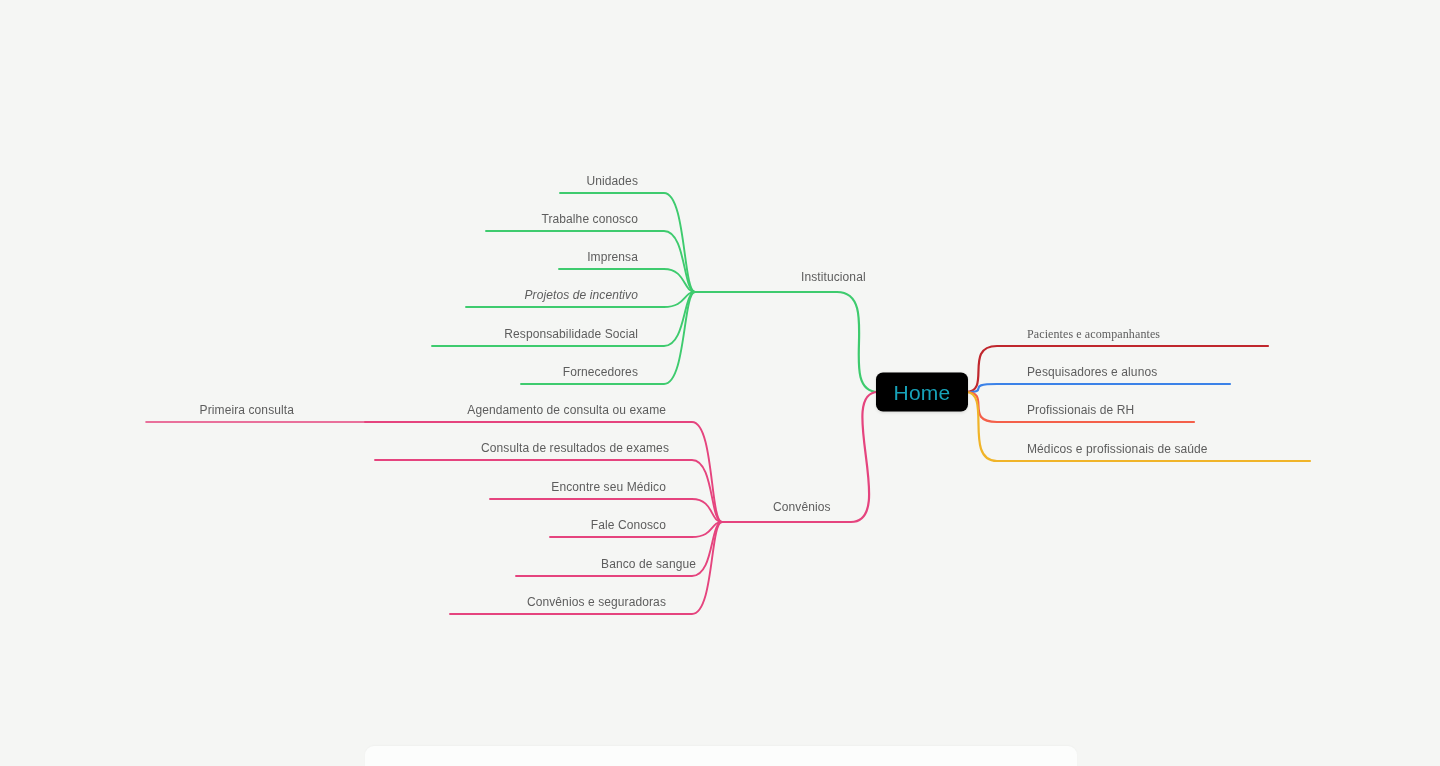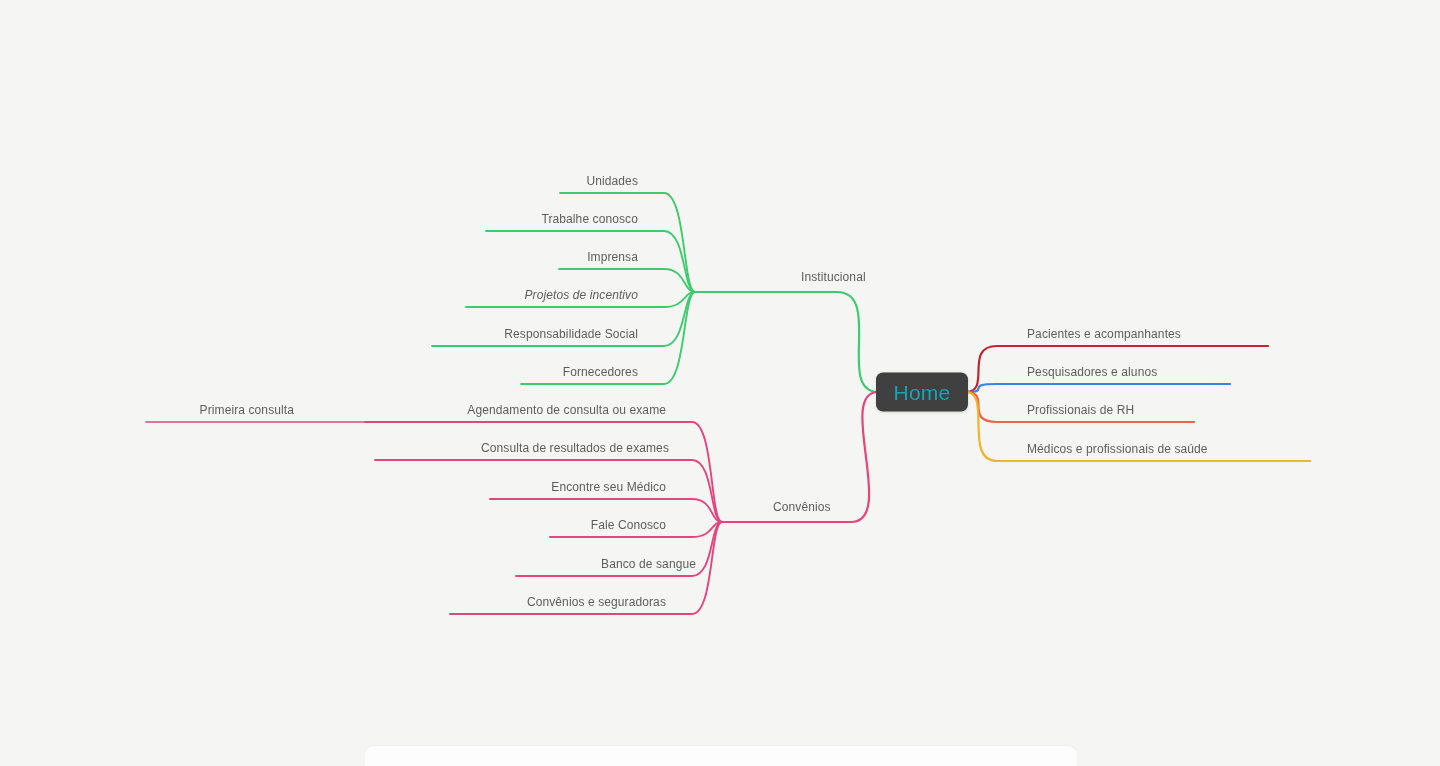--- a/index.html
+++ b/index.html
@@ -34,21 +34,21 @@
     font-size: 12px;
     color: #5d5d5d;
     white-space: nowrap;
     letter-spacing: 0.1px;
     line-height: 1;
   }
   .node-label.right-align { transform: translate(-100%, -50%); }
   .node-label.left-align  { transform: translate(0, -50%); }
   .root-node {
     position: absolute;
-    background: #404040;
+    background: #000000;
     border-radius: 7px;
     box-shadow: 0 1px 3px rgba(0,0,0,0.10), 0 0 0 0.5px rgba(0,0,0,0.03);
     display: flex;
     align-items: center;
     justify-content: center;
     transform: translate(-50%, -50%);
   }
   .root-node span {
     font-family: "Liberation Sans", sans-serif;
     font-size: 21px;
@@ -104,21 +104,21 @@
       <div class="node-label right-align" style="left: 638px; top: 334px;">Responsabilidade Social</div>
       <div class="node-label right-align" style="left: 638px; top: 372px;">Fornecedores</div>
       <div class="node-label left-align" style="left: 773px; top: 507px;">Convênios</div>
       <div class="node-label right-align" style="left: 666px; top: 410px;">Agendamento de consulta ou exame</div>
       <div class="node-label right-align" style="left: 294px; top: 410px;">Primeira consulta</div>
       <div class="node-label right-align" style="left: 635px; top: 448px; margin-left: 34px;">Consulta de resultados de exames</div>
       <div class="node-label right-align" style="left: 666px; top: 487px;">Encontre seu Médico</div>
       <div class="node-label right-align" style="left: 666px; top: 525px;">Fale Conosco</div>
       <div class="node-label right-align" style="left: 696px; top: 564px;">Banco de sangue</div>
       <div class="node-label right-align" style="left: 666px; top: 602px;">Convênios e seguradoras</div>
-      <div class="node-label left-align" style="left: 1027px; top: 334px;">Pacientes e acompanhantes</div>
+      <div class="node-label left-align" style="left: 1027px; top: 334px; font-family: Liberation Serif, serif;">Pacientes e acompanhantes</div>
       <div class="node-label left-align" style="left: 1027px; top: 372px;">Pesquisadores e alunos</div>
       <div class="node-label left-align" style="left: 1027px; top: 410px;">Profissionais de RH</div>
       <div class="node-label left-align" style="left: 1027px; top: 449px;">Médicos e profissionais de saúde</div>
     </div>
 
   <div class="root-node" id="root-node" style="left: 922px; top: 392px; width: 92px; height: 39px;">
     <span>Home</span>
   </div>
 
   <div class="bottom-panel"></div>

